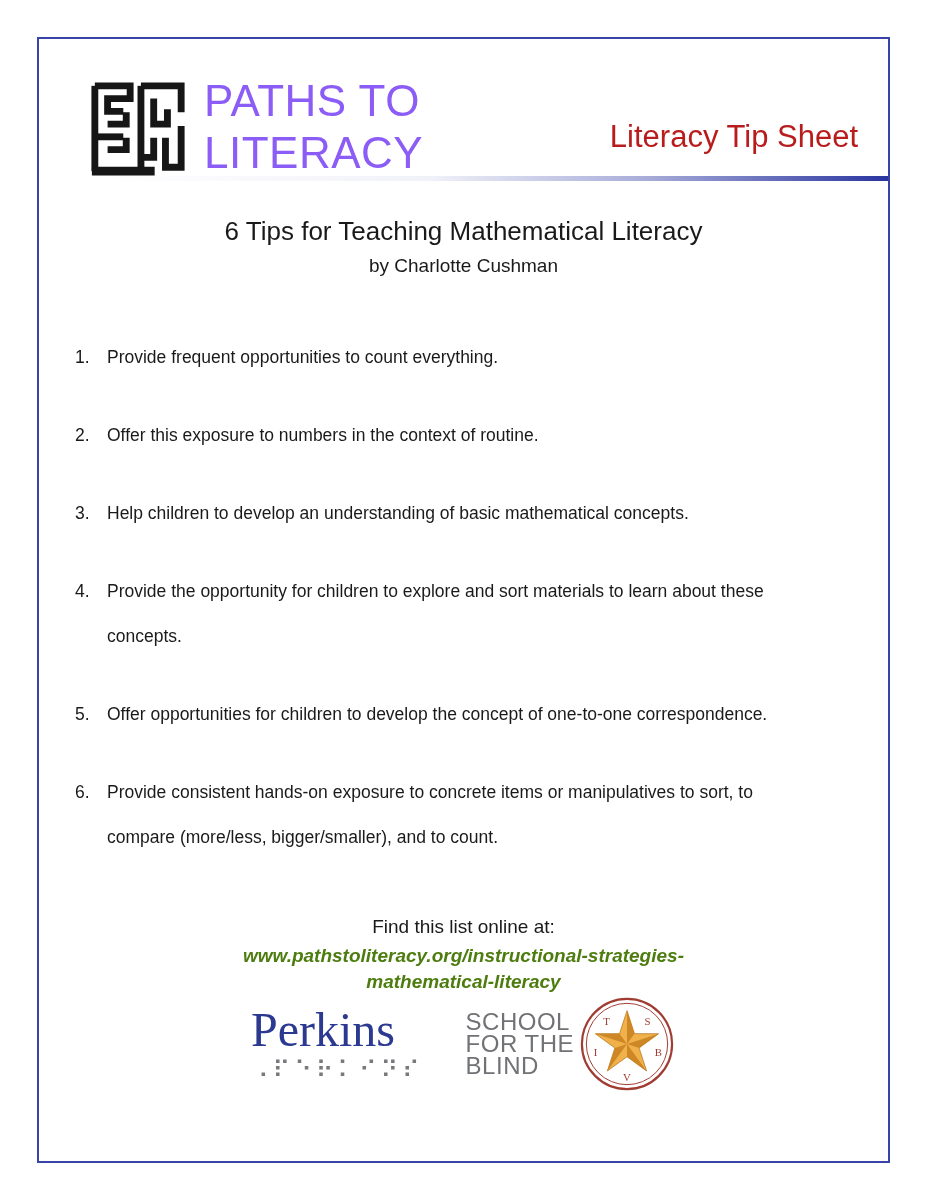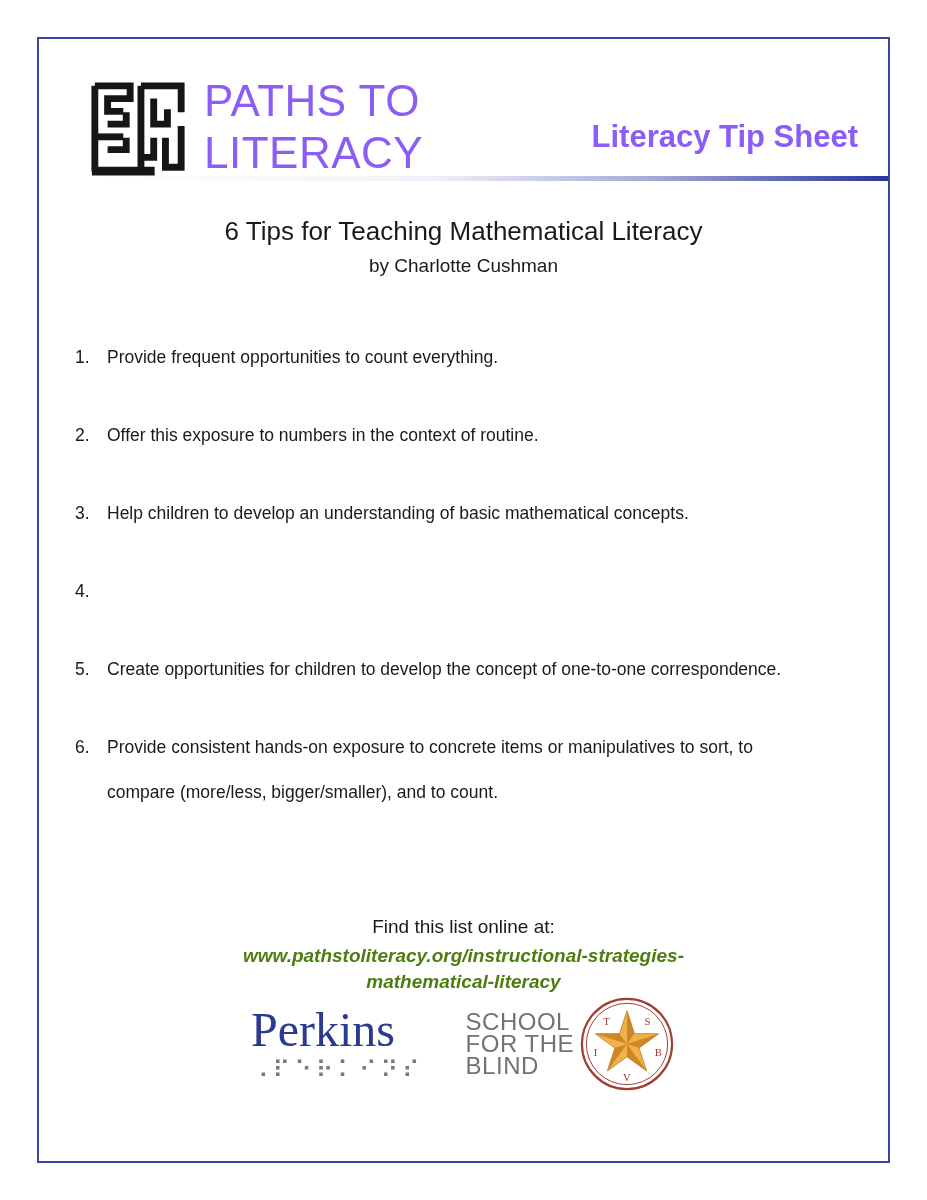--- a/index.html
+++ b/index.html
@@ -43,22 +43,22 @@
     line-height: 52px;
     letter-spacing: 0.5px;
     color: #8b5cf6;
     white-space: nowrap;
   }
   .banner-title {
     position: absolute;
     right: 30px;
     top: 80px;
     font-size: 31px;
-    font-weight: bold;
-    color: #8b5cf6;
+    font-weight: normal;
+    color: #b91c1c;
     white-space: nowrap;
   }
   .header-rule {
     position: absolute;
     left: 55px;
     top: 137px;
     width: calc(100% - 55px);
     height: 5px;
     background: linear-gradient(90deg,
       rgba(57,68,168,0) 0%,
@@ -218,24 +218,26 @@
       <div class="tip-row">
         <span class="tip-num">2.</span>
         <span class="tip-text">Offer this exposure to numbers in the context of routine.</span>
       </div>
       <div class="tip-row">
         <span class="tip-num">3.</span>
         <span class="tip-text">Help children to develop an understanding of basic mathematical concepts.</span>
       </div>
       <div class="tip-row">
         <span class="tip-num">4.</span>
+        <span class="tip-text">Provide the opportunity for children to explore and sort materials to learn about these
+concepts.</span>
       </div>
       <div class="tip-row">
         <span class="tip-num">5.</span>
-        <span class="tip-text">Create opportunities for children to develop the concept of one-to-one correspondence.</span>
+        <span class="tip-text">Offer opportunities for children to develop the concept of one-to-one correspondence.</span>
       </div>
       <div class="tip-row">
         <span class="tip-num">6.</span>
         <span class="tip-text">Provide consistent hands-on exposure to concrete items or manipulatives to sort, to
 compare (more/less, bigger/smaller), and to count.</span>
       </div>
     </div>
 
     <div class="find-line">Find this list online at:</div>
     <div class="url-block">

